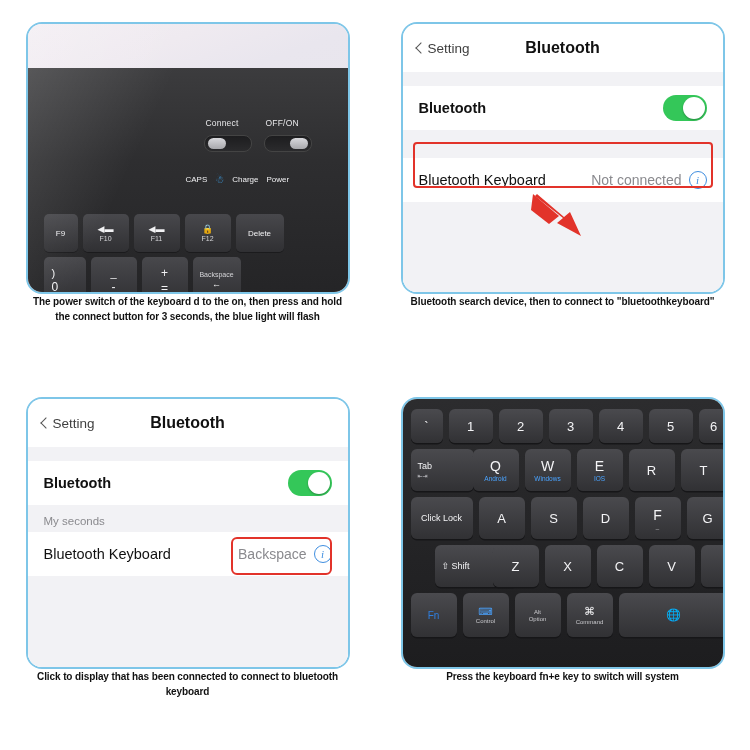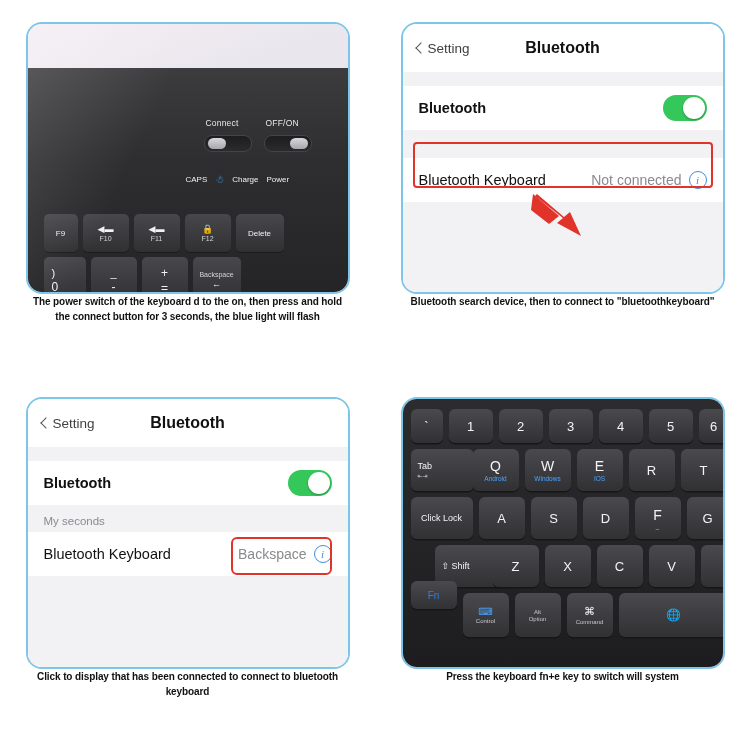--- a/index.html
+++ b/index.html
@@ -457,21 +457,21 @@
 
         <div class="k2 lbl" style="left:8px; top:146px; width:76px; height:42px;margin-left:24px;">
           <span style="font-size:9px;">⇧ <span>Shift</span></span>
         </div>
         <div class="k2" style="left:90px; top:146px; width:46px; height:42px;">Z</div>
         <div class="k2" style="left:142px;top:146px; width:46px; height:42px;">X</div>
         <div class="k2" style="left:194px;top:146px; width:46px; height:42px;">C</div>
         <div class="k2" style="left:246px;top:146px; width:46px; height:42px;">V</div>
         <div class="k2" style="left:298px;top:146px; width:28px; height:42px;"></div>
 
-        <div class="k2" style="left:8px; top:182px; width:46px; height:28px;">
+        <div class="k2" style="left:8px; top:194px; width:46px; height:44px;">
           <span class="fnblue">Fn</span>
         </div>
         <div class="k2" style="left:60px; top:194px; width:46px; height:44px;">
           <span class="centercol">
             <span style="font-size:10px;color:#4aa3ff;">⌨</span>
             <span class="tiny">Control</span>
           </span>
         </div>
         <div class="k2" style="left:112px; top:194px; width:46px; height:44px;">
           <span class="centercol">

